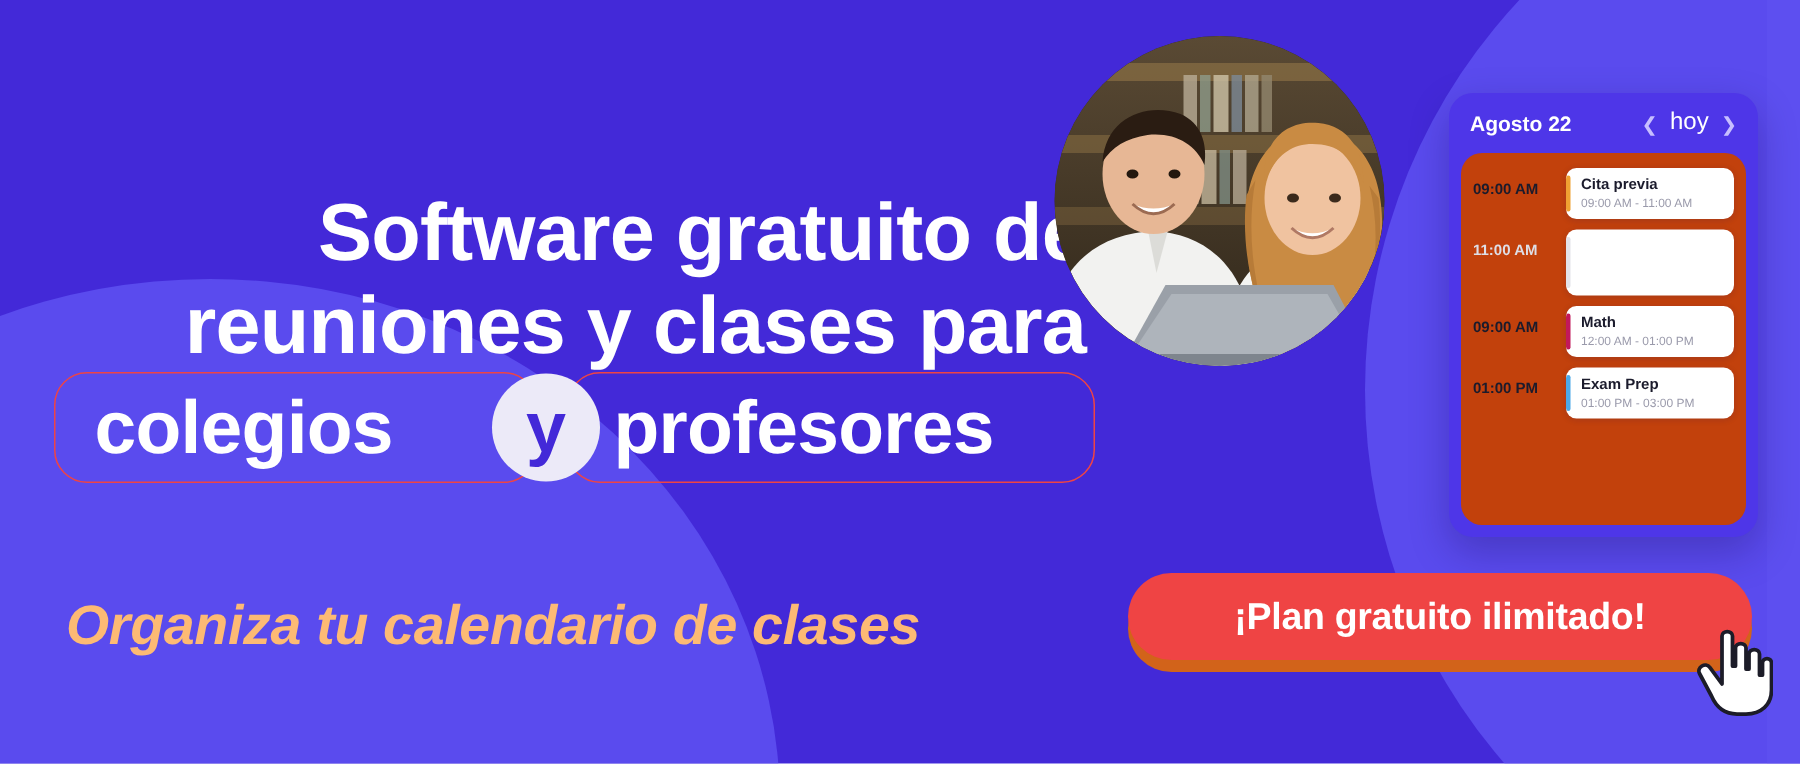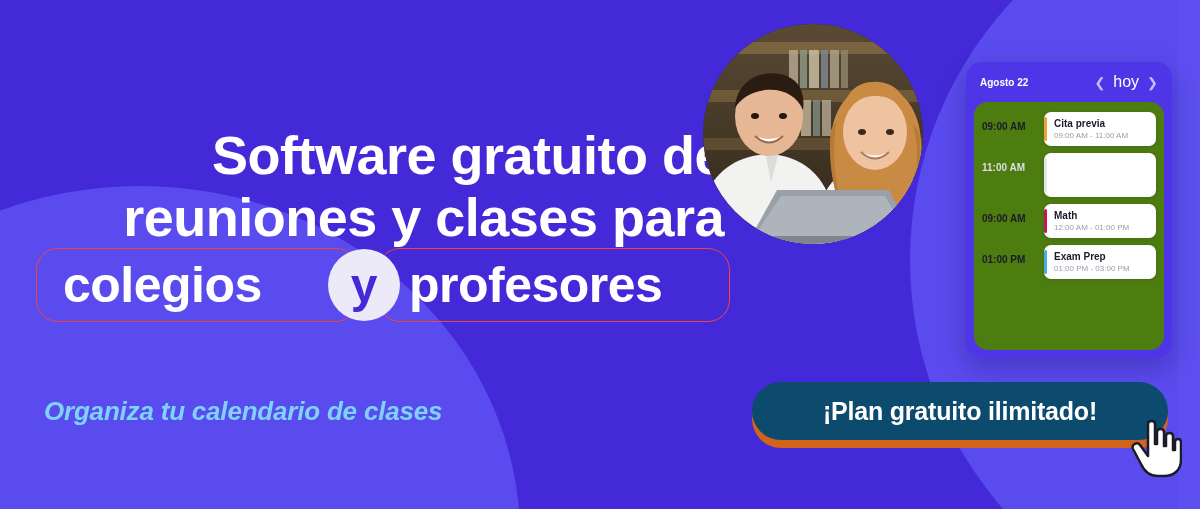--- a/index.html
+++ b/index.html
@@ -122,22 +122,22 @@
     justify-content: center;
     color: #4329d8;
     font-size: 48px;
     font-weight: bold;
     z-index: 3;
   }
   .subtitle {
     position: absolute;
     top: 396px;
     left: 0;
-    color: #7dd3fc;
-    font-size: 26px;
+    color: #fdba74;
+    font-size: 37px;
     font-style: italic;
     font-weight: bold;
     letter-spacing: -0.2px;
   }
 
   
   .photo {
     position: absolute;
     left: 703px;
     top: 24px;
@@ -162,21 +162,21 @@
   }
   .cal-header {
     height: 40px;
     display: flex;
     align-items: center;
     padding: 0 14px;
     box-sizing: border-box;
   }
   .cal-title {
     color: #ffffff;
-    font-size: 10px;
+    font-size: 14px;
     font-weight: bold;
     flex: 1;
   }
   .cal-nav {
     display: flex;
     align-items: center;
     gap: 8px;
   }
   .cal-arrow {
     color: #c7beff;
@@ -186,21 +186,21 @@
   .cal-today {
     color: #ffffff;
     font-size: 16px;
   }
   .cal-body {
     position: absolute;
     left: 8px;
     top: 40px;
     width: 190px;
     height: 248px;
-    background: #4d7c0f;
+    background: #c2410c;
     border-radius: 14px;
     padding: 10px 8px;
     box-sizing: border-box;
   }
   .slot {
     display: flex;
     align-items: flex-start;
     margin-bottom: 7px;
   }
   .slot-time {
@@ -261,21 +261,21 @@
     background: #d2631a;
   }
   .cta-button {
     position: absolute;
     left: 0;
     top: 0;
     width: 416px;
     height: 58px;
     border: none;
     border-radius: 29px;
-    background: #0c4a6e;
+    background: #ef4444;
     color: #ffffff;
     font-family: "Liberation Sans", sans-serif;
     font-size: 25px;
     font-weight: bold;
     letter-spacing: -0.2px;
     cursor: pointer;
   }
   .cursor-hand {
     position: absolute;
     left: 378px;

